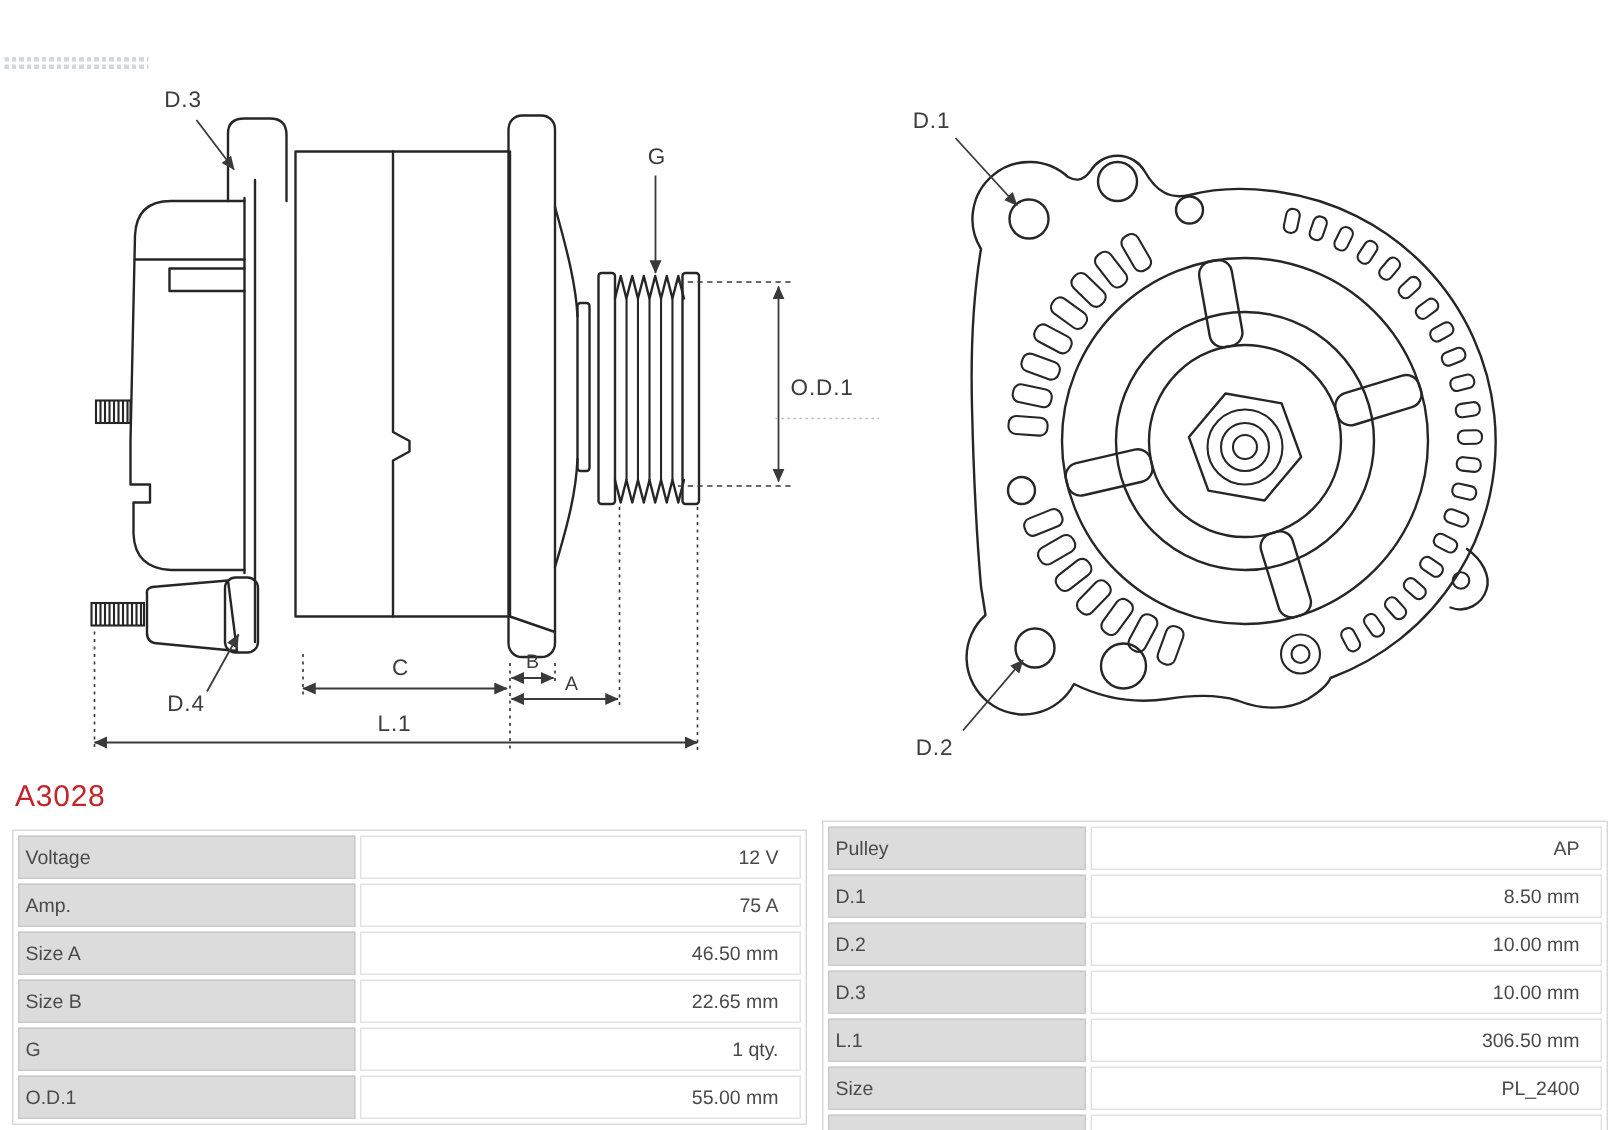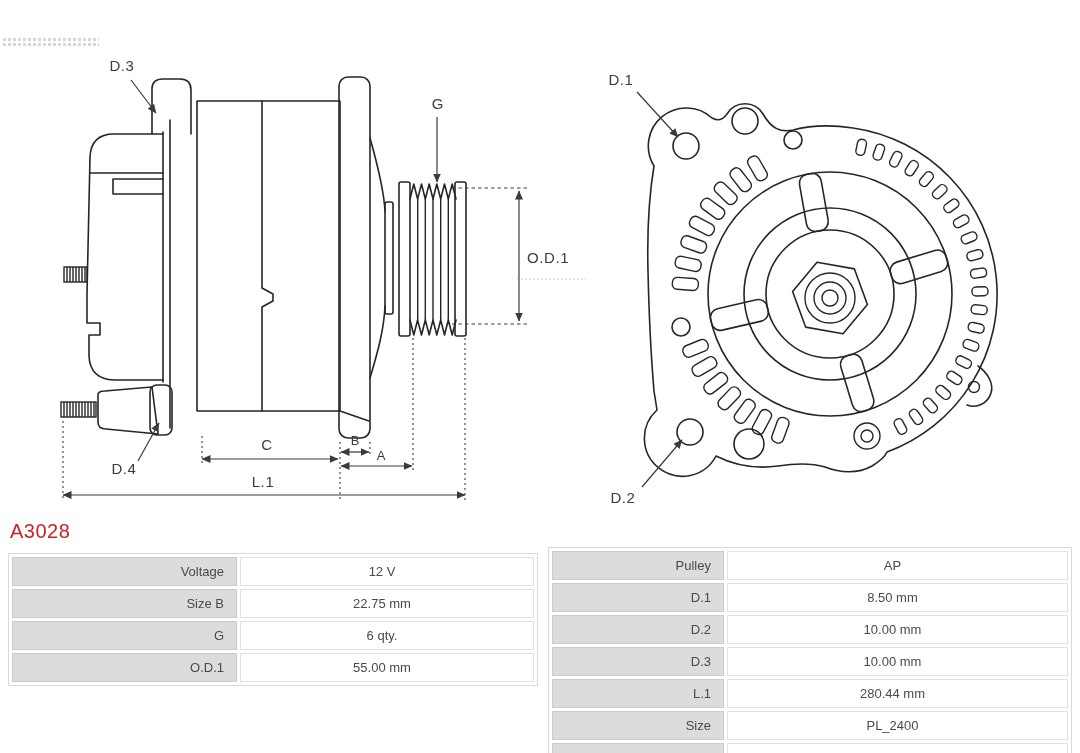--- a/index.html
+++ b/index.html
@@ -21,22 +21,22 @@
   .lbl-s{font-family:"Liberation Sans",sans-serif;font-size:13px;fill:#3d3d3d;}
   
   #code{position:absolute;left:10px;top:484px;font-size:20px;letter-spacing:.5px;color:#c4242b;text-align:center;}
   
   table.spec{position:absolute;border-collapse:separate;border-spacing:3px;
     border:1px solid #d9d9d9;background:#fff;table-layout:fixed;}
   #spec-left{left:8px;top:517px;width:530px;}
   #spec-right{left:548px;top:511px;width:524px;}
   table.spec td{height:27px;font-size:13px;color:#4a4a4a;vertical-align:middle;
     white-space:nowrap;overflow:hidden;}
-  td.cell-label{background:#dcdcdc;border:1px solid #cbcbcb;text-align:right;padding:0 12px 0 4px;}
-  td.cell-value{background:#ffffff;border:1px solid #e2e2e2;text-align:center;padding:0 14px 0 4px;}
+  td.cell-label{background:#dcdcdc;border:1px solid #cbcbcb;padding:0 12px 0 4px;}
+  td.cell-value{background:#ffffff;border:1px solid #e2e2e2;text-align:right;padding:0 14px 0 4px;}
 </style>
 </head>
 <body>
 
 <div id="page">
 
   <div id="watermark">
     <div class="wrow"></div>
     <div class="wrow"></div>
   </div>
@@ -238,26 +238,34 @@
     <colgroup>
         <col style="width:225px">
         <col>
       </colgroup>
     <tbody>
       <tr>
         <td class="cell-label">Voltage</td>
         <td class="cell-value">12 V</td>
         </tr>
       <tr>
+        <td class="cell-label">Amp.</td>
+        <td class="cell-value">75 A</td>
+        </tr>
+      <tr>
+        <td class="cell-label">Size A</td>
+        <td class="cell-value">46.50 mm</td>
+        </tr>
+      <tr>
         <td class="cell-label">Size B</td>
-        <td class="cell-value">22.75 mm</td>
+        <td class="cell-value">22.65 mm</td>
         </tr>
       <tr>
         <td class="cell-label">G</td>
-        <td class="cell-value">6 qty.</td>
+        <td class="cell-value">1 qty.</td>
         </tr>
       <tr>
         <td class="cell-label">O.D.1</td>
         <td class="cell-value">55.00 mm</td>
         </tr>
     </tbody>
   </table>
 
   <table class="spec" id="spec-right">
     <colgroup>
@@ -276,21 +284,21 @@
       <tr>
         <td class="cell-label">D.2</td>
         <td class="cell-value">10.00 mm</td>
         </tr>
       <tr>
         <td class="cell-label">D.3</td>
         <td class="cell-value">10.00 mm</td>
         </tr>
       <tr>
         <td class="cell-label">L.1</td>
-        <td class="cell-value">280.44 mm</td>
+        <td class="cell-value">306.50 mm</td>
         </tr>
       <tr>
         <td class="cell-label">Size</td>
         <td class="cell-value">PL_2400</td>
         </tr>
       <tr>
         <td class="cell-label"></td>
         <td class="cell-value"></td>
         </tr>
     </tbody>

